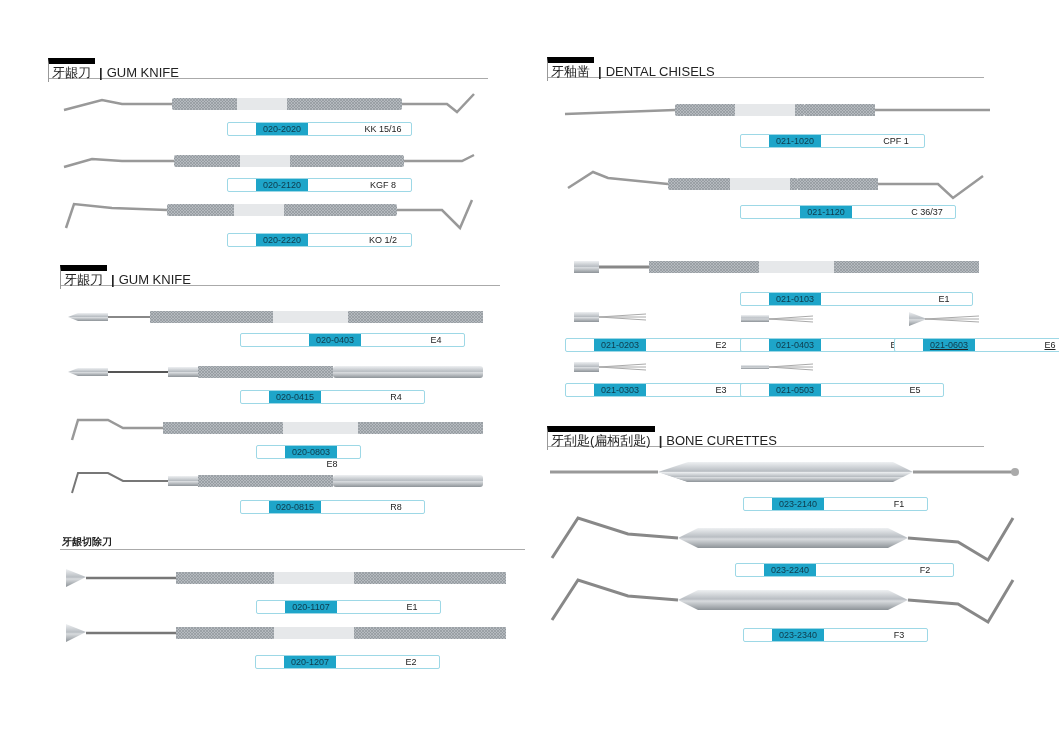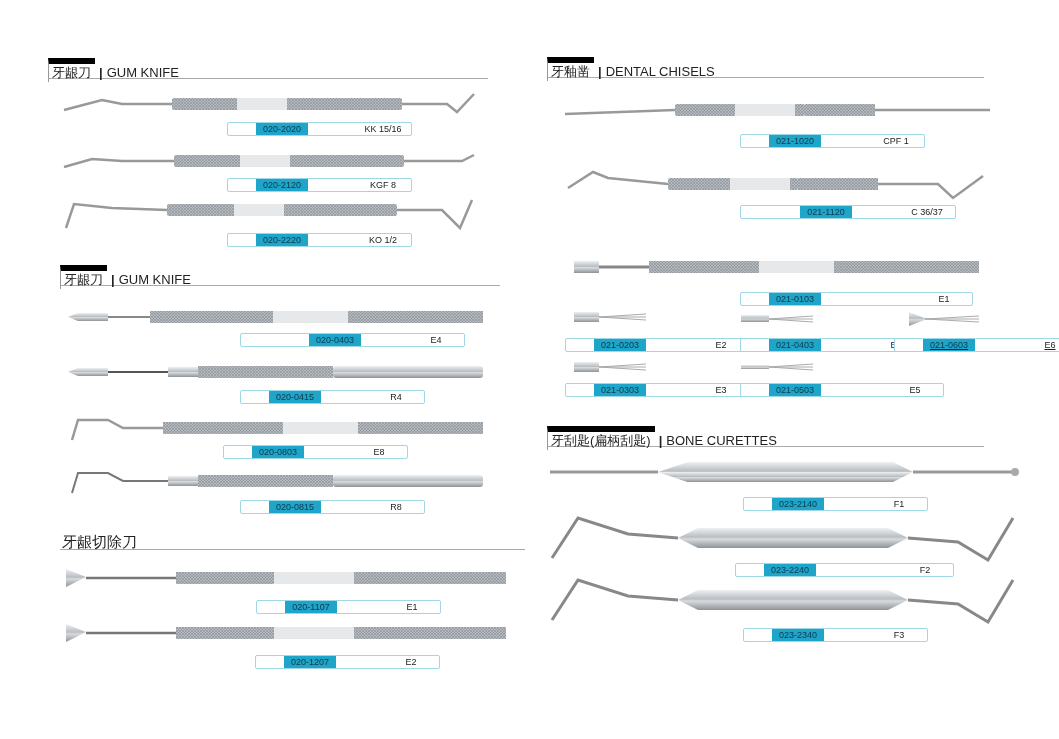--- a/index.html
+++ b/index.html
@@ -1,20 +1,20 @@
 <!DOCTYPE html>
 <html><head>
 <meta charset="utf-8">
 <style>
   html,body{margin:0;padding:0;background:#fff;}
   body{width:1059px;height:739px;position:relative;overflow:hidden;font-family:"Liberation Sans","DejaVu Sans",sans-serif;color:#222;}
   .hdr{position:absolute;height:20px;border-bottom:1px solid #aaa;font-size:13px;line-height:18px;}
   .hdr .cn{display:inline-block;border-left:1px solid #999;border-top:6px solid #000000;padding:0 4px 0 3px;height:18px;}
   .hdr .sep{margin:0 4px;font-weight:bold;}
-  .hdr.small{font-size:15px;height:14px;line-height:14px;}
+  .hdr.small{font-size:10px;height:14px;line-height:14px;font-weight:bold;}
   .hdr.small .cn{border:none;padding-left:2px;height:14px;}
   .lbl{position:absolute;display:flex;height:12px;font-size:9px;line-height:12px;border:1px solid #9dd8e6;border-radius:2px;background:#fff;}
   .lbl .code{background:#1ea5c9;color:#0e3a4b;padding:0 4px;width:44px;text-align:center;margin-left:28px;}
   .lbl .name{width:56px;text-align:center;color:#222;margin-left:47px;}
   .tool{position:absolute;}
   .tool svg{display:block;overflow:visible;}
 </style>
 </head>
 <body>
 
@@ -107,21 +107,21 @@
     <span class="name">R4</span>
   </div>
 
 <div class="tool" style="left:68px;top:414px;">
   <svg width="420" height="28">
       <path d="M4 26 L10 6 L40 6 L55 14 L95 14" stroke="#999" stroke-width="2.5" fill="none"></path>
       <rect x="95" y="8" width="320" height="12" fill="url(#knurl)"></rect>
       <rect x="215" y="8" width="75" height="12" fill="#e6e8ea"></rect>
     </svg>
 </div>
-<div class="lbl" style="left:223px;top:445px;">
+<div class="lbl" style="left:256px;top:445px;flex-direction:column;">
     <span class="code">020-0803</span>
     <span class="name">E8</span>
   </div>
 
 <div class="tool" style="left:68px;top:467px;">
   <svg width="420" height="28">
       <path d="M4 26 L10 6 L40 6 L55 14 L100 14" stroke="#777" stroke-width="2" fill="none"></path>
       <rect x="100" y="9" width="30" height="10" fill="url(#steel)"></rect>
       <rect x="130" y="8" width="135" height="12" fill="url(#knurl)"></rect>
       <rect x="265" y="8" width="150" height="12" rx="3" fill="url(#steel)"></rect>

